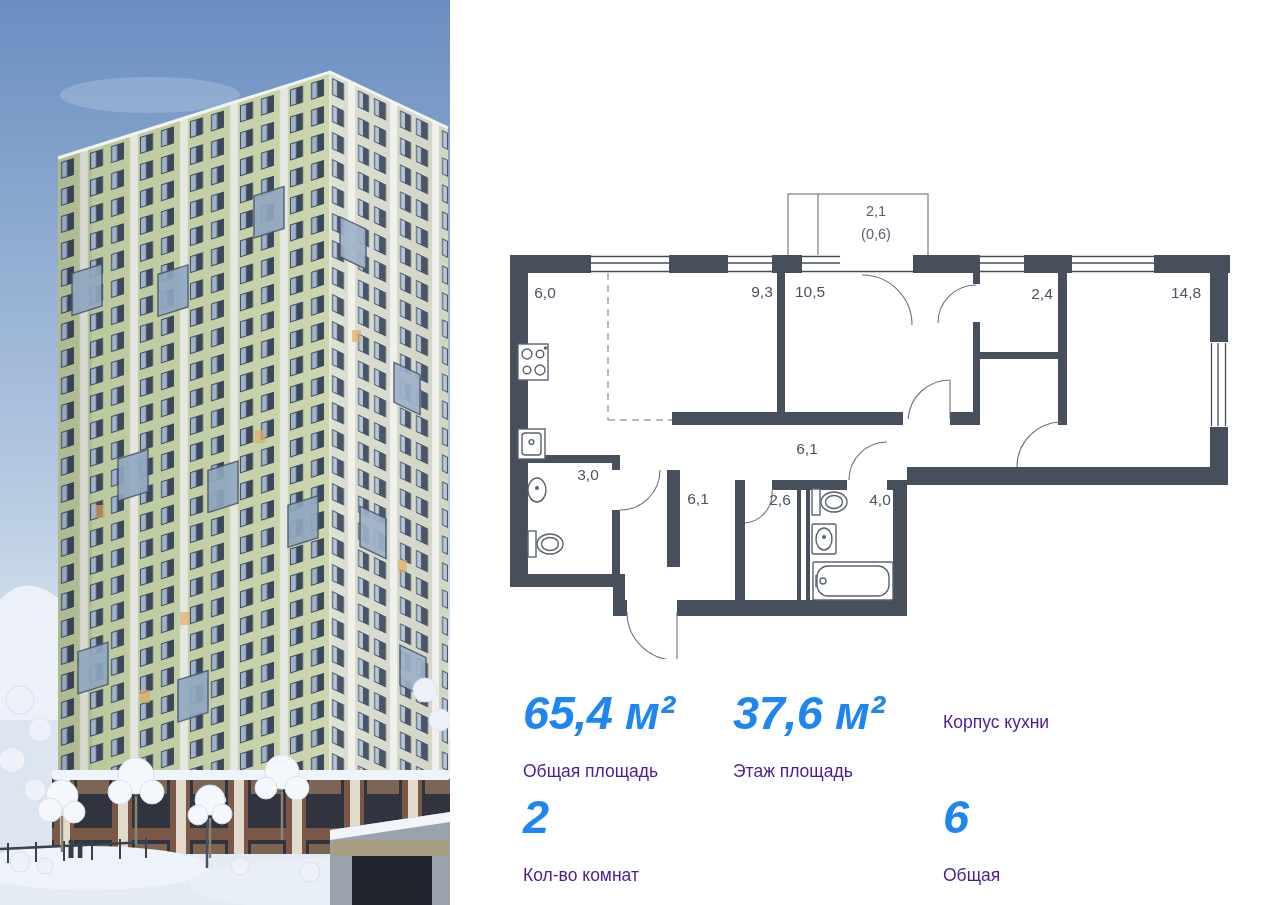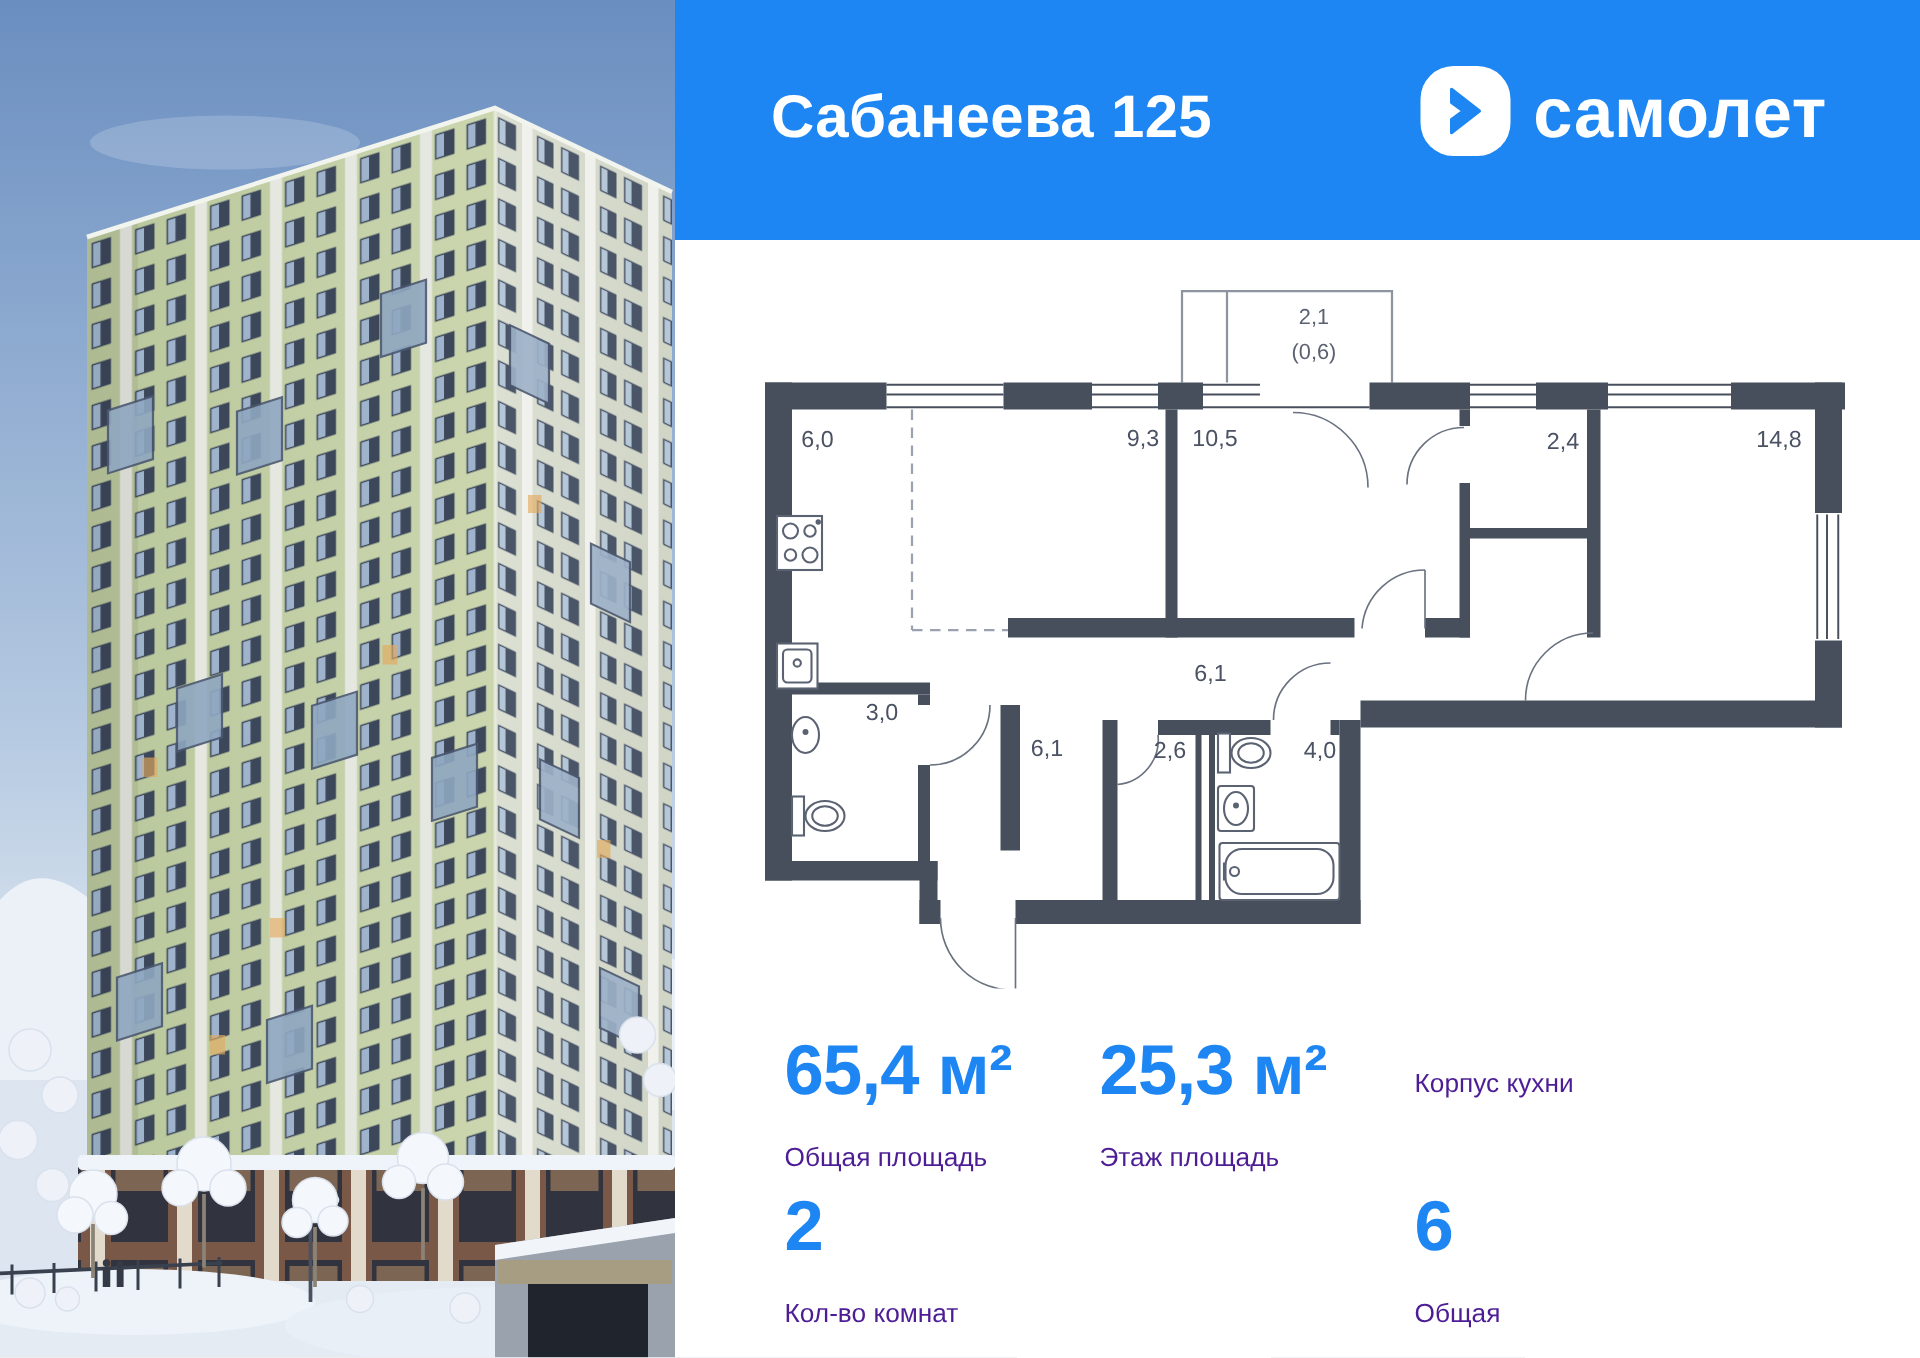--- a/index.html
+++ b/index.html
@@ -10,21 +10,21 @@
   .header{position:absolute;left:450px;top:0;width:830px;height:160px;background:#1E86F2;}
   .title{position:absolute;left:64px;top:56px;font-size:40px;font-weight:700;color:#ffffff;
          letter-spacing:0.2px;}
   .logo{position:absolute;right:62px;top:44px;display:flex;align-items:center;gap:15px;}
   .logo-badge{width:60px;height:60px;background:#ffffff;border-radius:22px;display:flex;
               align-items:center;justify-content:center;}
   .logo-text{font-size:47px;font-weight:700;color:#ffffff;letter-spacing:0.5px;}
   .content{position:absolute;left:450px;top:160px;width:982px;height:745px;background:#ffffff;}
   .plan{position:absolute;left:60px;top:32px;}
   .stat{position:absolute;width:210px;}
-  .stat .value{font-size:47px;font-weight:700;color:#1E86F2;letter-spacing:-0.5px;line-height:1.05;}
+  .stat .value{font-size:47px;font-weight:700;color:#1E86F2;letter-spacing:-0.5px;line-height:1.05;font-style:italic;}
   .stat .label{margin-top:24px;font-size:17.5px;color:#4c1d95;}
   .r1{top:528px;} .r2{top:632px;}
   .c1{left:73px;} .c2{left:283px;} .c3{left:493px;}
   .plan text{font-family:"Liberation Sans", sans-serif;}
 </style>
 </head>
 <body>
 
 <div class="stage">
 
@@ -166,31 +166,20 @@
         <circle cx="20" cy="700" r="14" fill="#eef2f8"></circle>
           <circle cx="40" cy="730" r="12" fill="#eef2f8"></circle>
         <circle cx="12" cy="760" r="13" fill="#eef2f8"></circle>
           <circle cx="35" cy="790" r="11" fill="#eef2f8"></circle>
         <circle cx="425" cy="690" r="12" fill="#eef2f8"></circle>
           <circle cx="440" cy="720" r="11" fill="#eef2f8"></circle>
       </g>
     </svg>
   </div>
 
-  <div class="header">
-    <div class="title">Сабанеева 125</div>
-    <div class="logo">
-      <div class="logo-badge">
-        <svg width="60" height="60" viewBox="0 0 58 58">
-          <path d="M20 15 L38 29 L20 43 L20 34.5 L27.5 29 L20 23.5 Z" fill="#1E86F2" stroke="#1E86F2" stroke-width="2" stroke-linejoin="round"></path>
-        </svg>
-      </div>
-      <div class="logo-text">самолет</div>
-    </div>
-  </div>
 
   <div class="content">
 
     <svg class="plan" width="720" height="467" viewBox="0 0 720 467">
 
       <g stroke="#8e95a1" stroke-width="1.5" fill="none">
         <path d="M278,63 L278,2 L418,2 L418,63"></path>
         <line x1="308" y1="2" x2="308" y2="63"></line>
       </g>
 
@@ -324,21 +313,21 @@
         <text x="270" y="313">2,6</text>
         <text x="370" y="313">4,0</text>
       </g>
     </svg>
 
     <div class="stat r1 c1">
       <div class="value">65,4 м²</div>
       <div class="label">Общая площадь</div>
     </div>
     <div class="stat r1 c2">
-      <div class="value">25,3 м²</div>
+      <div class="value">37,6 м²</div>
       <div class="label">Этаж площадь</div>
     </div>
     <div class="stat r1 c3">
       <div class="label">Корпус кухни</div>
     </div>
 
     <div class="stat r2 c1">
       <div class="value">2</div>
       <div class="label">Кол-во комнат</div>
     </div>

